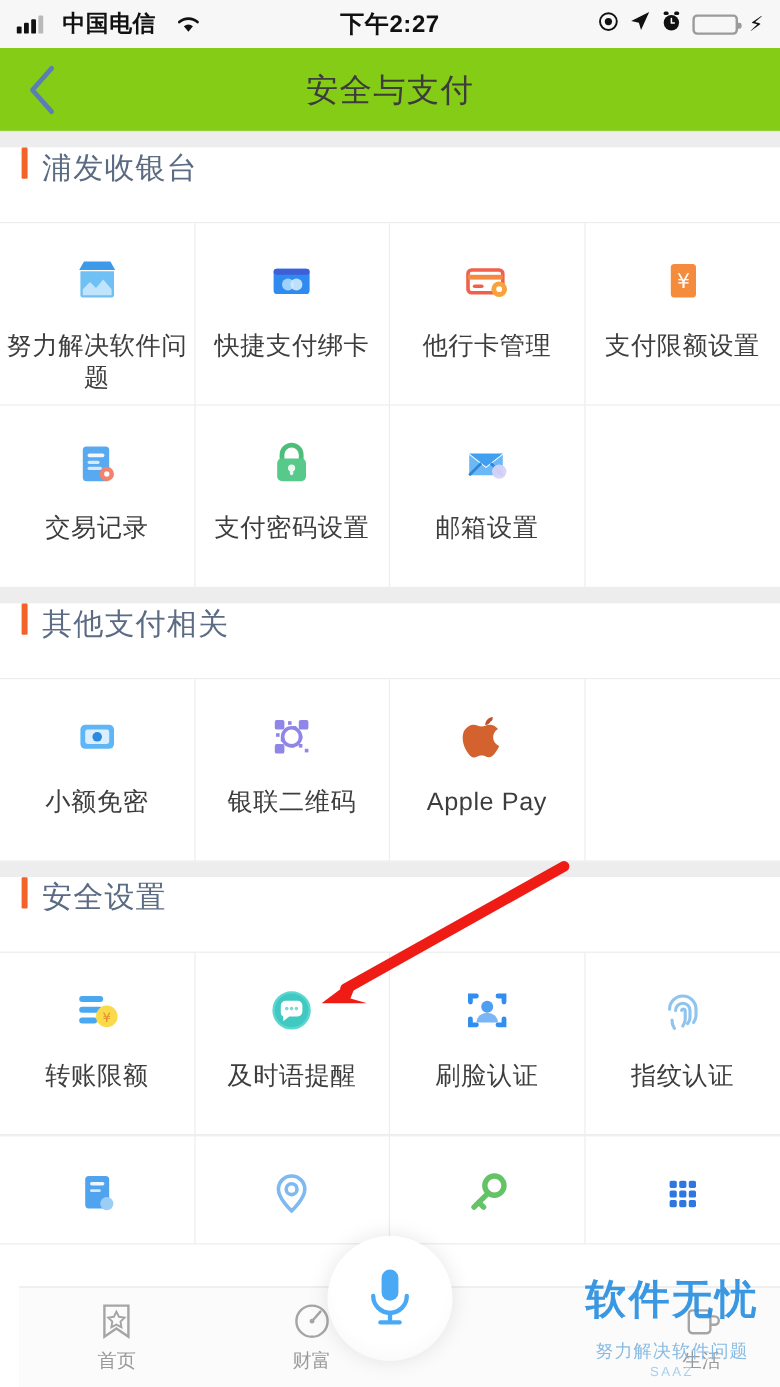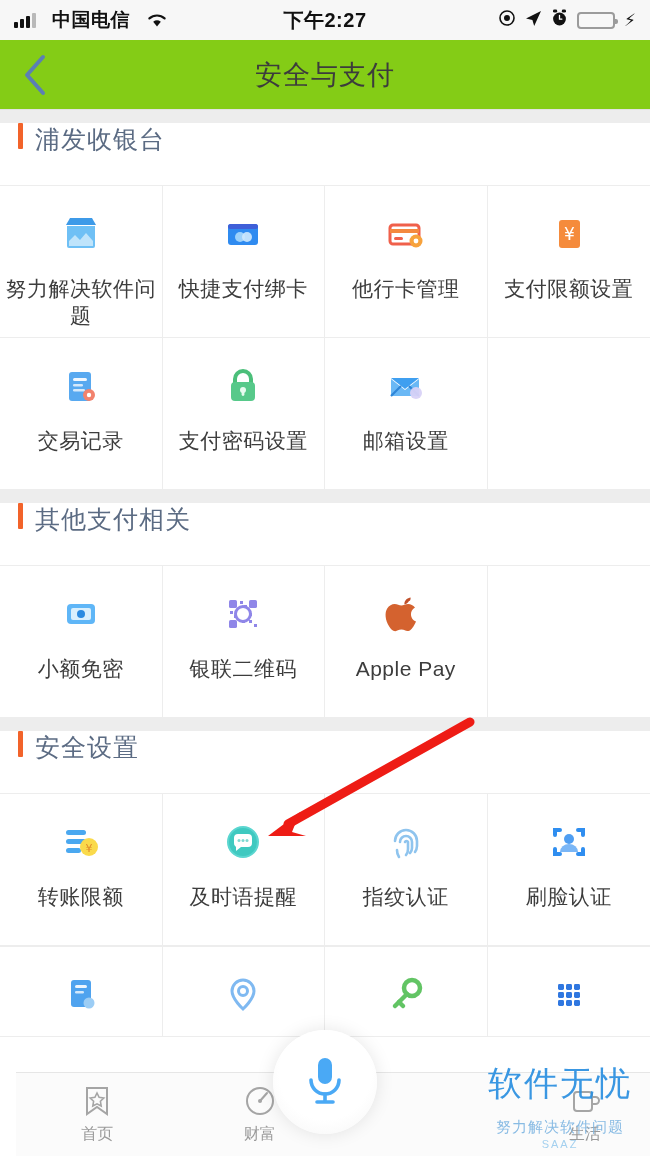--- a/index.html
+++ b/index.html
@@ -88,21 +88,21 @@
   .fab{
     position:absolute;left:273px;bottom:22px;width:104px;height:104px;border-radius:50%;
     background:radial-gradient(circle at 50% 42%,#ffffff 58%,#f4f4f4 100%);
     box-shadow:0 0 18px rgba(0,0,0,.10);
     display:flex;align-items:center;justify-content:center;
   }
   .watermark{
     position:absolute;right:6px;bottom:6px;width:168px;text-align:center;
     line-height:1;opacity:.92;
   }
-  .wm-main{font-size:34px;font-weight:normal;color:#2a8fe0;letter-spacing:2px;}
+  .wm-main{font-size:34px;font-weight:bold;color:#2a8fe0;letter-spacing:2px;}
   .wm-sub{font-size:15px;color:#7fb6e2;margin-top:19px;letter-spacing:1px;}
   .wm-tiny{font-size:11px;color:#9dcdee;margin-top:5px;letter-spacing:2px;}
 
   
   .arrow-layer{position:absolute;left:0;top:0;width:650px;height:1156px;pointer-events:none;}
 </style>
 </head>
 <body>
 
 <div class="statusbar">
@@ -333,45 +333,45 @@
             <circle cx="27" cy="21.5" r="1.5"></circle>
           </g>
       </svg>
     </span>
     <span class="lbl">及时语提醒</span>
   </div>
 
   <div class="cell">
     <span class="ic">
       <svg width="46" height="46" viewBox="0 0 46 46">
-        <g fill="none" stroke="#8fc4ee" stroke-width="2.6" stroke-linecap="round">
-          <path d="M12 22 a11 11 0 0 1 22 0 v5 a11 11 0 0 1 -2 6"></path>
-          <path d="M17 23 a6 6 0 0 1 12 0 v6 a7 7 0 0 1 -2 5"></path>
-          <path d="M22 23 a1.6 1.6 0 0 1 3 0 v7 a9 9 0 0 1 -2 6"></path>
-          <path d="M14 31 a12 12 0 0 0 2 7"></path>
-        </g>
-      </svg>
-    </span>
-    <span class="lbl">指纹认证</span>
-  </div>
-
-  <div class="cell">
-    <span class="ic">
-      <svg width="46" height="46" viewBox="0 0 46 46">
         <g stroke="#2f8ef0" stroke-width="4" fill="none" stroke-linecap="round">
           <path d="M9 16 V11 h5"></path>
             <path d="M32 11 h5 v5"></path>
             <path d="M37 30 v5 h-5"></path>
             <path d="M14 35 H9 v-5"></path>
         </g>
         <circle cx="23" cy="20" r="5" fill="#4f9ef2"></circle>
         <path d="M14 33 a9 8 0 0 1 18 0 Z" fill="#7ab6f6"></path>
       </svg>
     </span>
     <span class="lbl">刷脸认证</span>
+  </div>
+
+  <div class="cell">
+    <span class="ic">
+      <svg width="46" height="46" viewBox="0 0 46 46">
+        <g fill="none" stroke="#8fc4ee" stroke-width="2.6" stroke-linecap="round">
+          <path d="M12 22 a11 11 0 0 1 22 0 v5 a11 11 0 0 1 -2 6"></path>
+          <path d="M17 23 a6 6 0 0 1 12 0 v6 a7 7 0 0 1 -2 5"></path>
+          <path d="M22 23 a1.6 1.6 0 0 1 3 0 v7 a9 9 0 0 1 -2 6"></path>
+          <path d="M14 31 a12 12 0 0 0 2 7"></path>
+        </g>
+      </svg>
+    </span>
+    <span class="lbl">指纹认证</span>
   </div>
 </div>
 
 <div class="grid clipped">
   <div class="cell">
     <span class="ic">
       <svg width="46" height="46" viewBox="0 0 46 46">
         <rect x="13" y="8" width="20" height="27" rx="3" fill="#4fa3ef"></rect>
         <rect x="17" y="13" width="12" height="3" rx="1.5" fill="#fff" opacity=".9"></rect>
         <rect x="17" y="19" width="9" height="2.4" rx="1.2" fill="#fff" opacity=".75"></rect>

